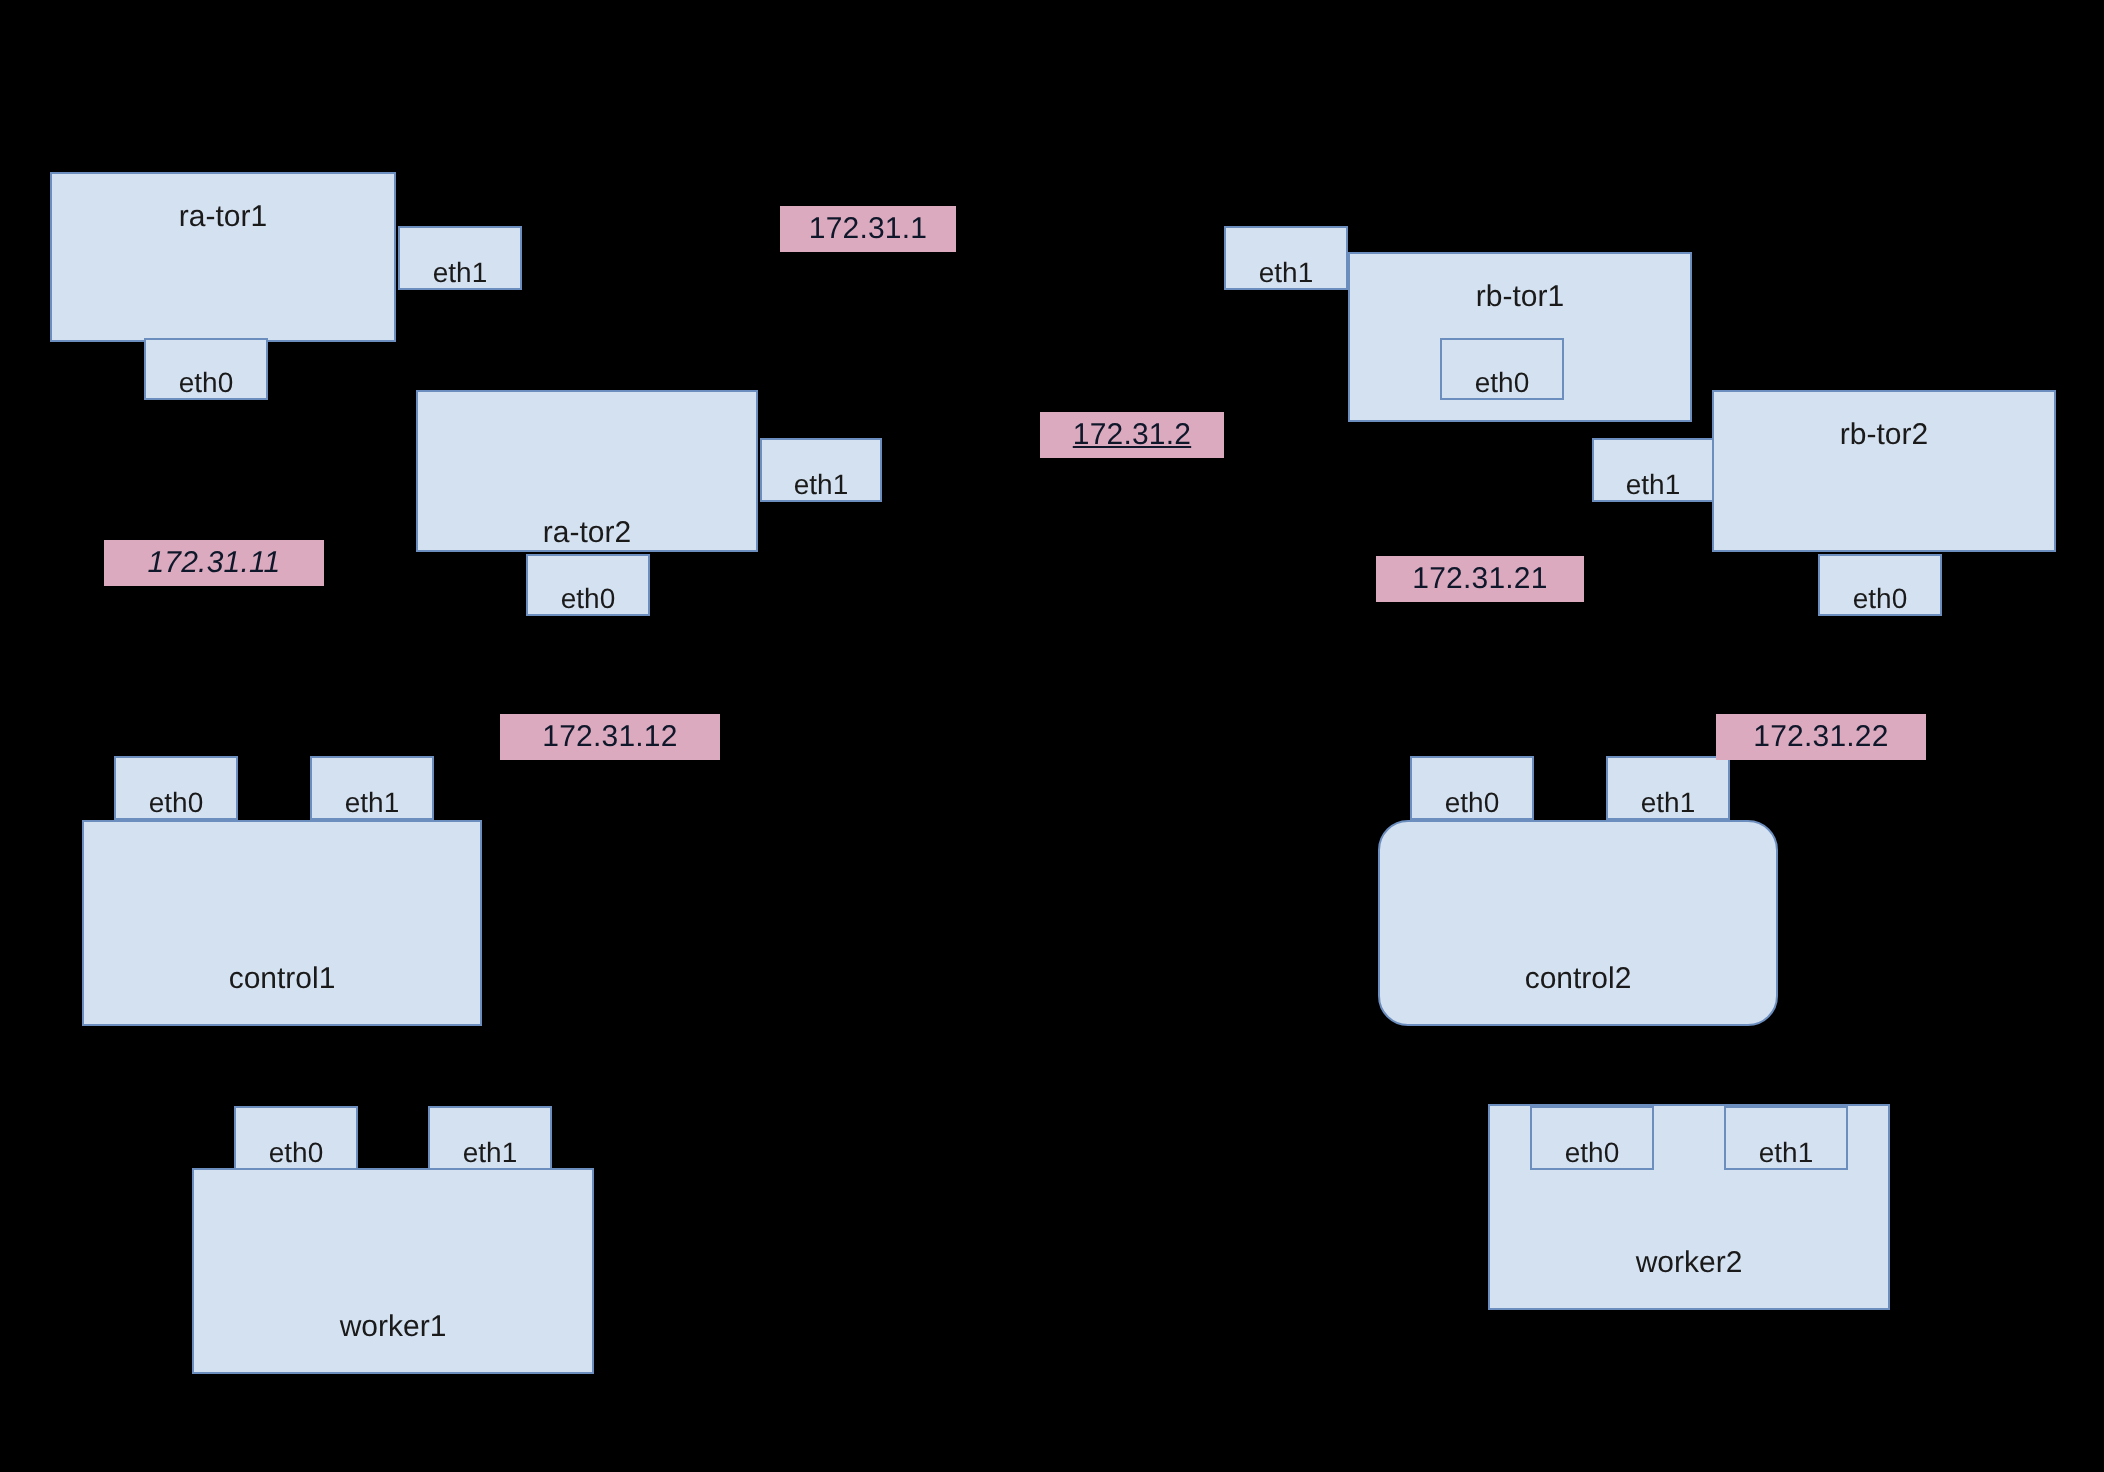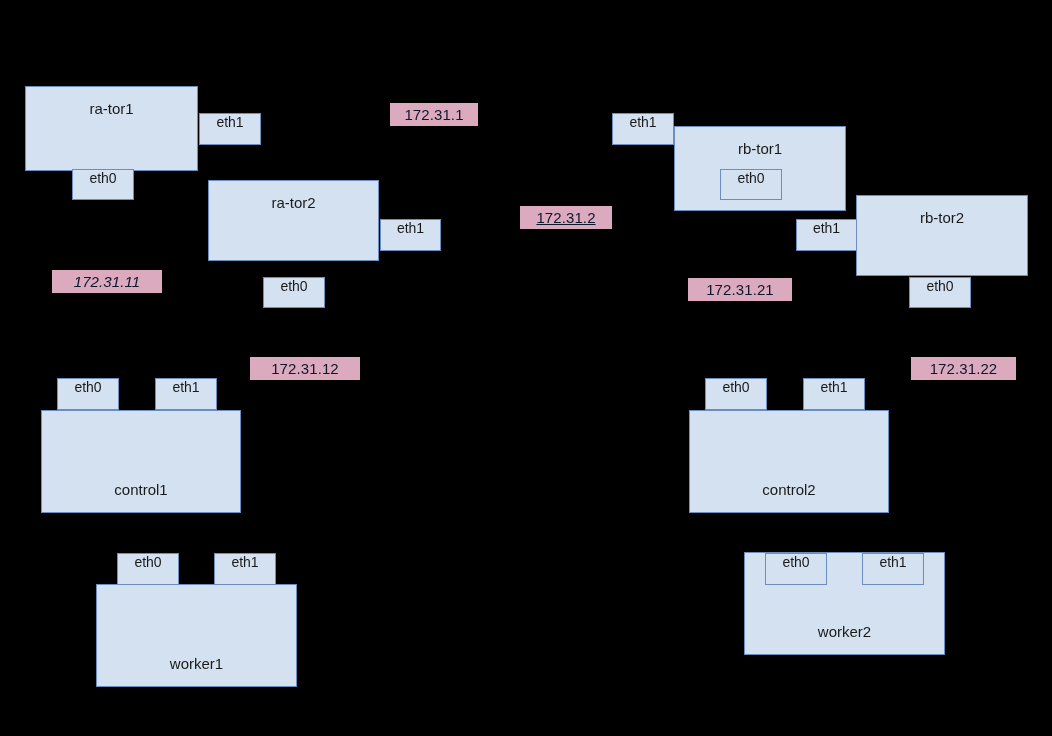--- a/index.html
+++ b/index.html
@@ -36,21 +36,21 @@
   .node.top-label {
     align-items: flex-start;
     padding-top: 14px;
   }
   .port {
     position: absolute;
     background: #d4e1f0;
     border: 1px solid #6c8ebf;
     box-sizing: border-box;
     display: flex;
-    align-items: flex-start;
+    align-items: flex-end;
     justify-content: center;
     color: #1a1a1a;
     font-size: 14px;
     font-family: "Liberation Sans", sans-serif;
     z-index: 3;
   }
   .iplabel {
     position: absolute;
     background: #dcaabf;
     box-sizing: border-box;
@@ -66,33 +66,33 @@
 </style>
 </head>
 <body>
 
 <div id="canvas">
   <div id="links-layer"></div>
   <div id="nodes-layer">
       <div class="node top-label" style="left: 25px; top: 86px; width: 173px; height: 85px;">
         <span>ra-tor1</span>
       </div>
-      <div class="node top-label" style="left: 208px; top: 180px; width: 171px; height: 81px;">
+      <div class="node top-label" style="left: 208px; top: 195px; width: 171px; height: 81px; align-items: flex-end;">
         <span>ra-tor2</span>
       </div>
       <div class="node top-label" style="left: 674px; top: 86px; width: 172px; height: 85px; margin-top: 40px;">
         <span>rb-tor1</span>
       </div>
       <div class="node top-label" style="left: 856px; top: 195px; width: 172px; height: 81px;">
         <span>rb-tor2</span>
       </div>
       <div class="node bottom-label" style="left: 41px; top: 410px; width: 200px; height: 103px;">
         <span>control1</span>
       </div>
-      <div class="node bottom-label" style="left: 689px; top: 410px; width: 200px; height: 103px;">
+      <div class="node bottom-label" style="left: 689px; top: 410px; width: 200px; height: 103px; border-radius: 15px;">
         <span>control2</span>
       </div>
       <div class="node bottom-label" style="left: 96px; top: 584px; width: 201px; height: 103px;">
         <span>worker1</span>
       </div>
       <div class="node bottom-label" style="left: 744px; top: 552px; width: 201px; height: 103px;">
         <span>worker2</span>
       </div>
     </div>
   <div id="ports-layer">
@@ -154,17 +154,17 @@
       </div>
       <div class="iplabel" style="left: 52px; top: 270px; width: 110px; height: 23px; font-style: italic;">
         <span>172.31.11</span>
       </div>
       <div class="iplabel" style="left: 688px; top: 278px; width: 104px; height: 23px;">
         <span>172.31.21</span>
       </div>
       <div class="iplabel" style="left: 250px; top: 357px; width: 110px; height: 23px; text-align: center;">
         <span>172.31.12</span>
       </div>
-      <div class="iplabel" style="left: 911px; top: 357px; width: 105px; height: 23px;">
+      <div class="iplabel" style="left: 858px; top: 357px; width: 105px; height: 23px;">
         <span>172.31.22</span>
       </div>
     </div>
 </div>
 
 </body></html>

